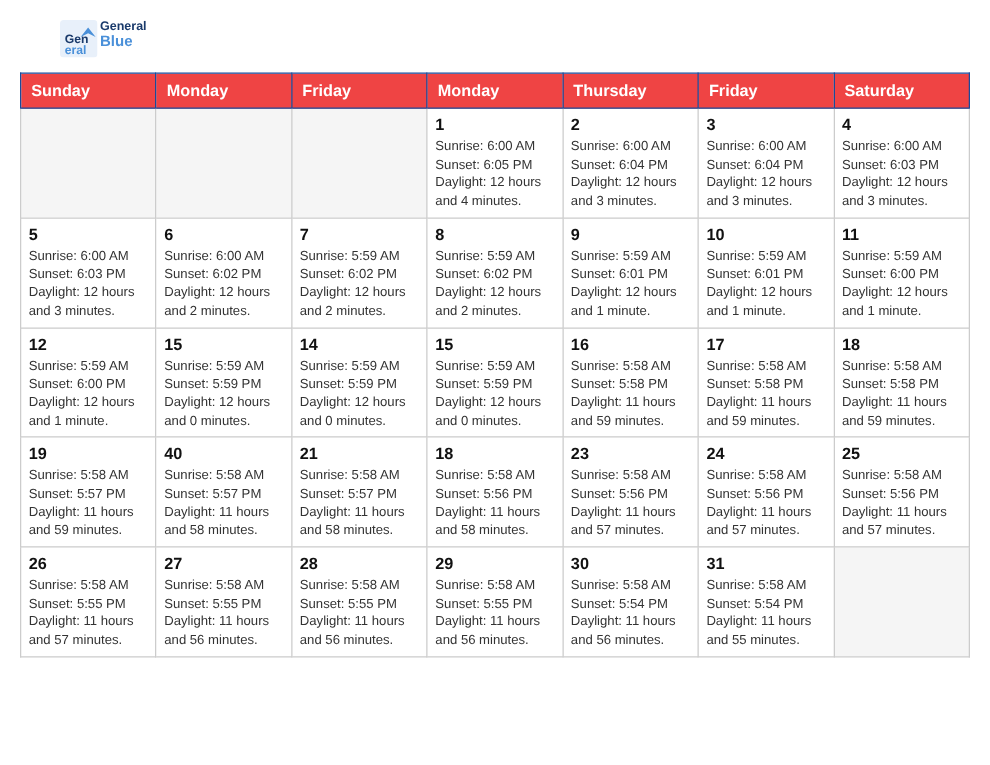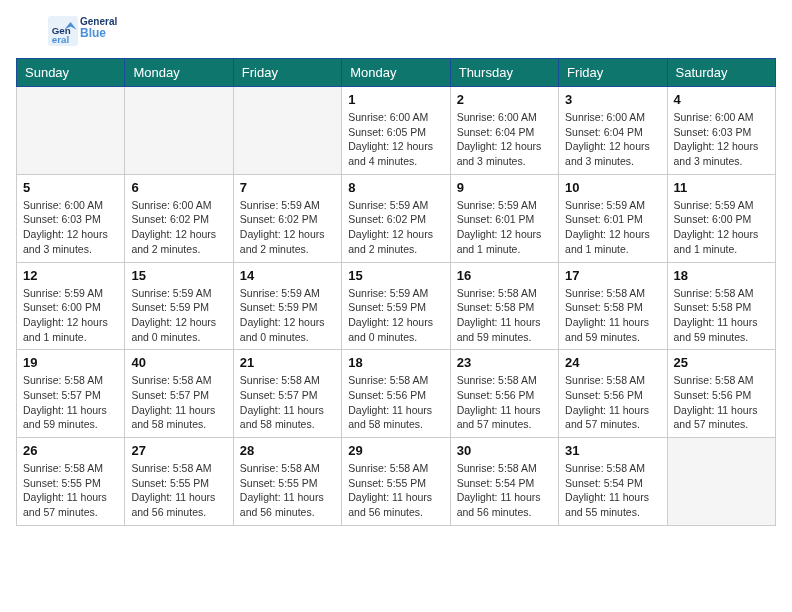--- a/index.html
+++ b/index.html
@@ -37,24 +37,24 @@
     .location {
       font-size: 14px;
       color: #444;
     }
     table {
       width: 100%;
       border-collapse: collapse;
       border: 1px solid #ccc;
     }
     thead th {
-      background: #0f766e;
+      background: #ef4444;
       color: #fff;
       font-size: 13px;
-      font-weight: normal;
+      font-weight: bold;
       padding: 6px 8px;
       text-align: left;
       border: 1px solid #1a4a9a;
     }
     td {
       vertical-align: top;
       padding: 5px 6px;
       border: 1px solid #ccc;
       width: 14.28%;
       min-height: 80px;

